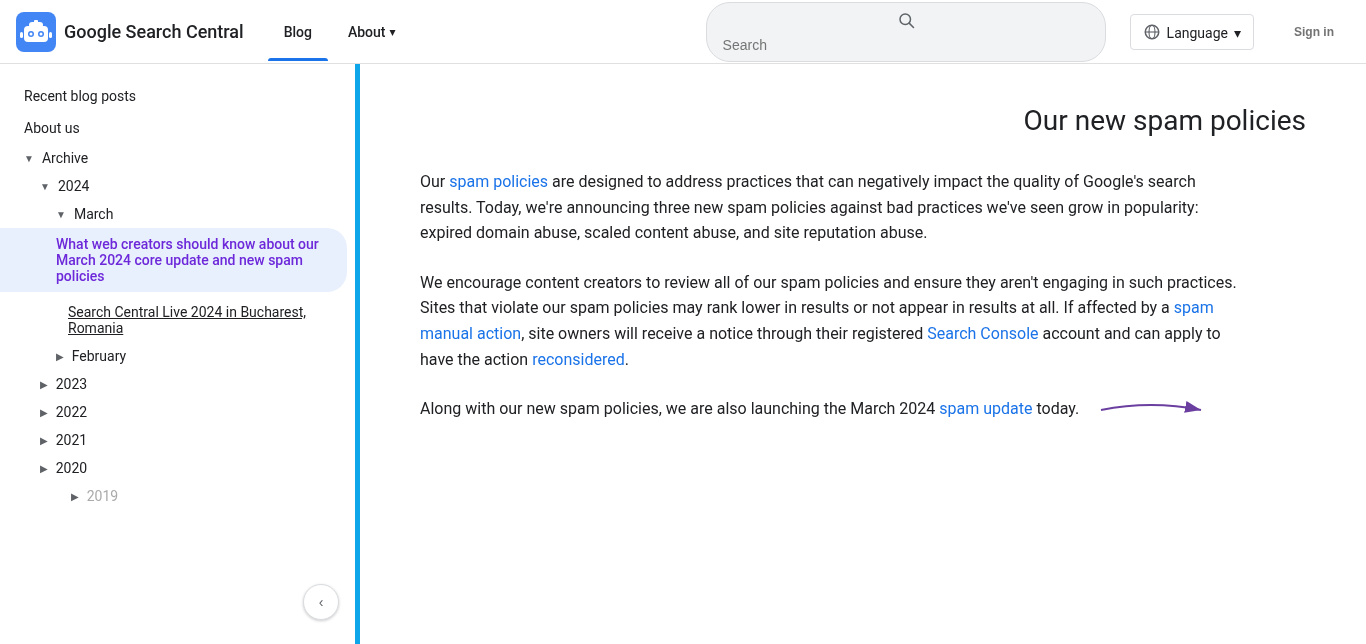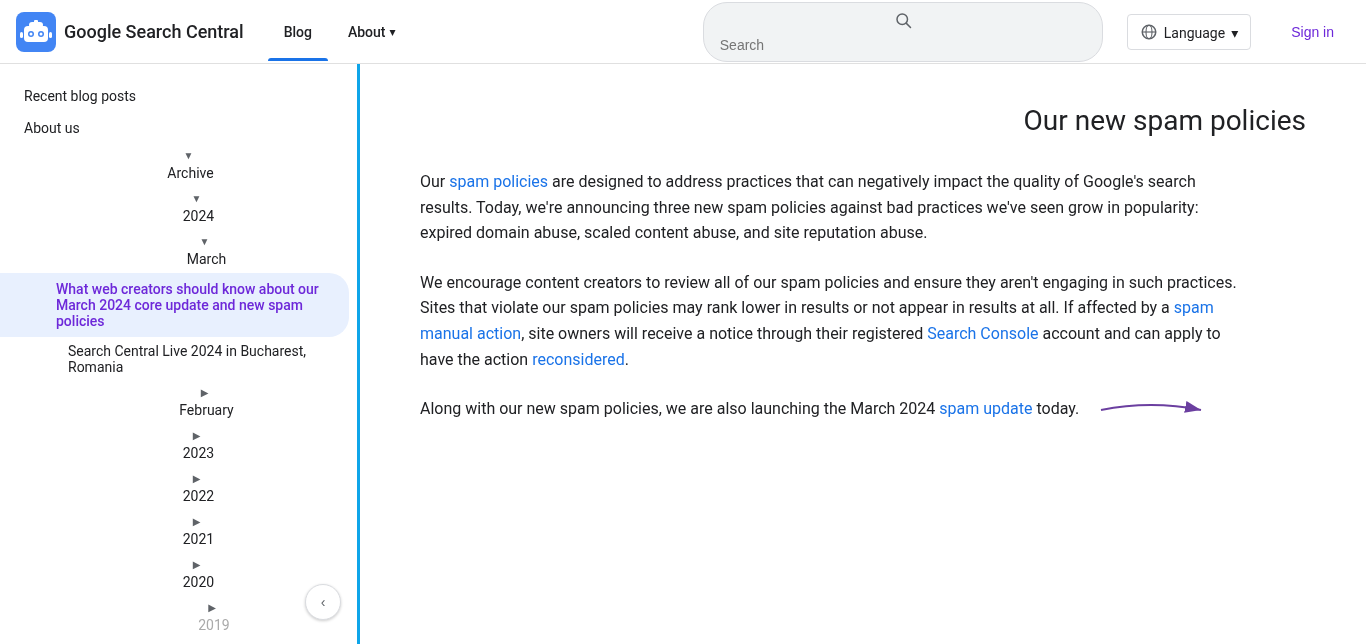--- a/index.html
+++ b/index.html
@@ -101,59 +101,58 @@
       gap: 6px;
       cursor: pointer;
       padding: 8px 12px;
       border: 1px solid #dadce0;
       border-radius: 4px;
       font-size: 14px;
       color: #202124;
       white-space: nowrap;
     }
     .sign-in-btn {
-      color: #6d28d9;
-      font-size: 14px;
-      font-weight: 400;
+      color: #737373;
+      font-size: 12px;
+      font-weight: 700;
       cursor: pointer;
       padding: 8px 16px;
       border: none;
       background: none;
       white-space: nowrap;
     }
 
     
     .layout {
       display: flex;
       height: calc(644px - 64px);
     }
 
     
     .sidebar {
       width: 360px;
       min-width: 360px;
-      border-right: 3px solid #0ea5e9;
+      border-right: 5px solid #0ea5e9;
       overflow-y: auto;
       padding: 16px 0;
       position: relative;
     }
     .sidebar-item {
       padding: 8px 24px;
       font-size: 14px;
       color: #202124;
       cursor: pointer;
     }
     .tree-item {
       padding: 6px 0 6px 24px;
       font-size: 14px;
       cursor: pointer;
       display: flex;
       align-items: center;
       gap: 4px;
-      flex-direction: column;
     }
     .tree-item.indent1 { padding-left: 24px; }
     .tree-item.indent2 { padding-left: 40px; }
     .tree-item.indent3 { padding-left: 56px; }
     .tree-arrow {
       font-size: 10px;
       color: #5f6368;
       margin-right: 4px;
     }
     .tree-arrow.right::before { content: '▶'; }
@@ -162,24 +161,25 @@
       background: #e8f0fe;
       border-radius: 0 20px 20px 0;
       margin-right: 8px;
       padding: 8px 16px 8px 56px;
       color: #6d28d9;
       font-size: 14px;
       cursor: pointer;
       font-weight: 500;
     }
     .sub-item {
-      padding: 6px 16px 6px 68px;
-      font-size: 14px;
-      color: #202124;
-      cursor: pointer;
+      padding: 12px 16px 6px 68px;
+      font-size: 14px;
+      color: #202124;
+      cursor: pointer;
+      text-decoration: underline;
     }
     .toggle-sidebar-btn {
       position: absolute;
       bottom: 24px;
       right: 16px;
       width: 36px;
       height: 36px;
       border-radius: 50%;
       border: 1px solid #dadce0;
       background: #fff;

